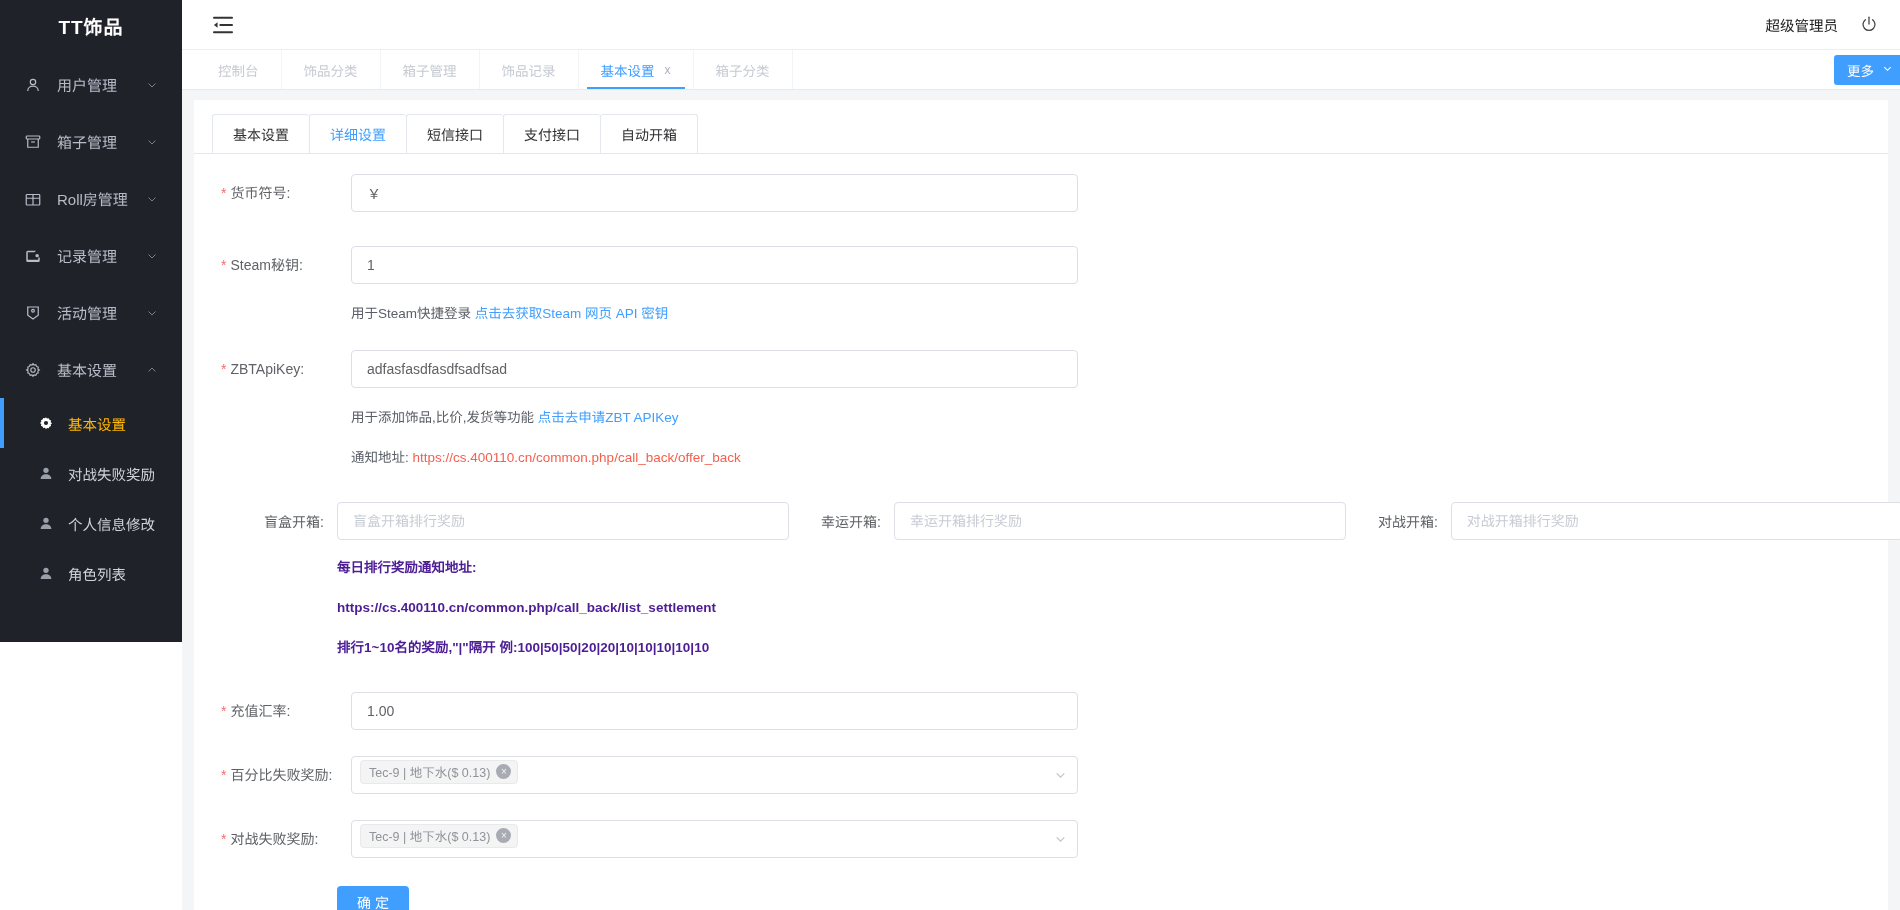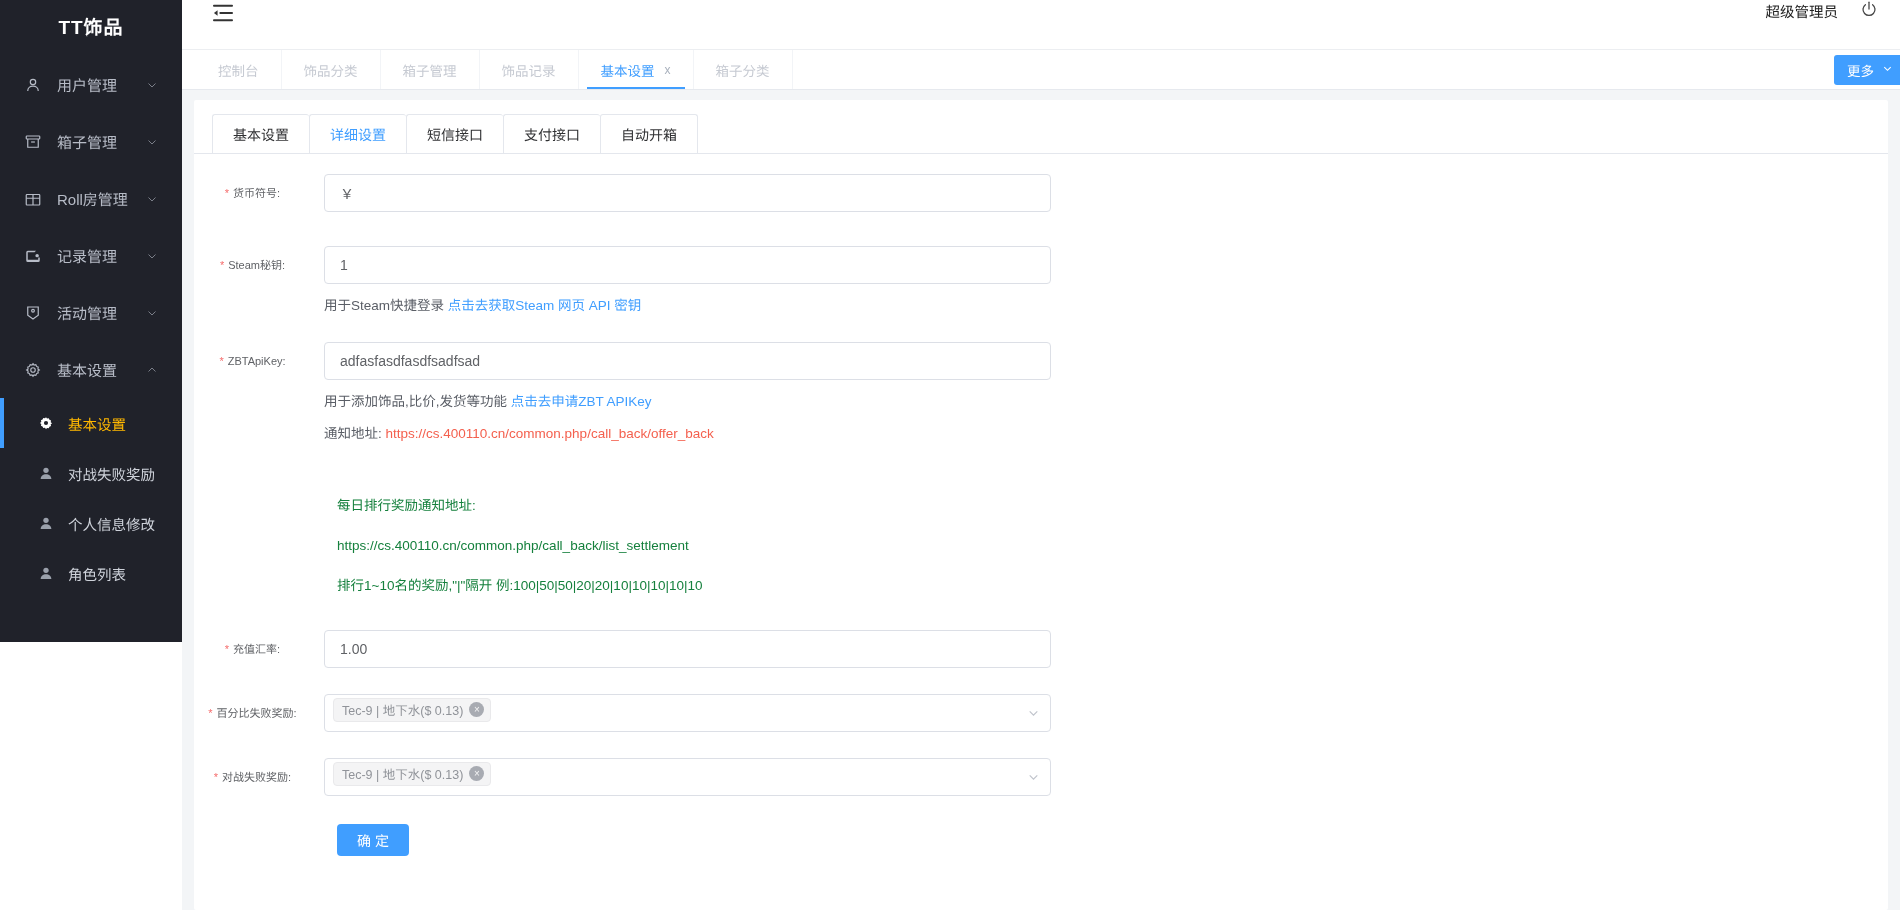--- a/index.html
+++ b/index.html
@@ -79,21 +79,21 @@
     height: 910px;
     display: flex; flex-direction: column;
     background: #f3f5f7;
     min-width: 0;
   }
   .topbar {
     height: 50px;
     flex: 0 0 50px;
     background: #fff;
     border-bottom: 1px solid #eceef1;
-    display: flex; 
+    display: flex; align-items: center;
     padding: 0 20px 0 30px;
   }
   .hamburger { width: 26px; height: 26px; cursor: pointer; display:flex; align-items:center; }
   .hamburger svg { width: 22px; height: 20px; }
   .topbar-spacer { flex: 1 1 auto; }
   .user-name { font-size: 14.5px; color: #222; margin-right: 22px; }
   .power-icon { width: 20px; height: 20px; cursor: pointer; }
   .power-icon svg { width: 18px; height: 18px; display: block; }
 
   .tabbar {
@@ -165,47 +165,48 @@
     white-space: nowrap;
   }
   .subtab:last-child { border-right: 1px solid #e4e7ed; }
   .subtab.active { color: #409eff; }
 
   
   .form { padding: 20px 0 0 0; }
   .frow { display: flex; align-items: flex-start; margin-bottom: 0; }
   .flabel {
     width: 130px; flex: 0 0 130px;
-    text-align: center;
+    text-align: left;
     padding-right: 13px;
-    font-size: 11px;
+    font-size: 14px;
     color: #606266;
     line-height: 38px;
     white-space: nowrap;
+    margin-left: 27px;
   }
   .flabel .req { color: #f56c6c; margin-right: 4px; }
   .fctrl { flex: 1 1 auto; min-width: 0; }
   .inp {
     width: 727px;
     height: 38px;
     border: 1px solid #dcdfe6;
     border-radius: 4px;
     padding: 0 15px;
     font-size: 14px;
     color: #606266;
     line-height: 36px;
     background: #fff;
     outline: none;
     font-family: "Liberation Sans", sans-serif;
   }
   .inp::placeholder { color: #c5c8ce; }
   .helper {
     font-size: 13.5px;
     color: #5a5e66;
-    margin-top: 12px;
+    margin-top: 20px;
     line-height: 20px;
   }
   .helper a, .lnk { color: #409eff; text-decoration: none; cursor: pointer; }
   .url-red { color: #f4604e; }
   .gap-sm { height: 18px; }
   .gap-md { height: 26px; }
   .gap-lg { height: 34px; }
 
   .triple {
     display: flex; align-items: center;
@@ -223,21 +224,21 @@
     padding: 0 15px;
     font-size: 14px;
     color: #606266;
     background: #fff;
     outline: none;
     font-family: "Liberation Sans", sans-serif;
   }
   .triple .tinp::placeholder { color: #c8ccd4; }
 
   .notice-block { padding-left: 143px; }
-  .notice-line { font-size: 13.5px; color: #15803d; line-height: 20px; }
+  .notice-line { font-size: 13.5px; color: #4c1d95; line-height: 20px; font-weight: bold; }
 
   
   .sel-box {
     width: 727px;
     min-height: 38px;
     border: 1px solid #dcdfe6;
     border-radius: 4px;
     background: #fff;
     display: flex; align-items: center;
     padding: 0 30px 7px 8px;
@@ -533,20 +534,34 @@
                 <span>用于添加饰品,比价,发货等功能 </span><a class="lnk">点击去申请ZBT APIKey</a>
               </div>
               <div class="helper">
                 <span>通知地址: </span><span class="url-red">https://cs.400110.cn/common.php/call_back/offer_back</span>
               </div>
             </div>
           </div>
 
           <div class="gap-lg"></div>
 
+          <div class="triple">
+            <div class="tcell">
+              <div class="tlabel" style="width:143px;">盲盒开箱:</div>
+              <input class="tinp" style="width: 452px;" type="text" placeholder="盲盒开箱排行奖励">
+            </div>
+            <div class="tcell" style="margin-left:32px;">
+              <div class="tlabel">幸运开箱:</div>
+              <input class="tinp" style="width: 452px;" type="text" placeholder="幸运开箱排行奖励">
+            </div>
+            <div class="tcell" style="margin-left:32px;">
+              <div class="tlabel">对战开箱:</div>
+              <input class="tinp" style="width: 452px;" type="text" placeholder="对战开箱排行奖励">
+            </div>
+          </div>
 
           <div class="gap-sm"></div>
 
           <div class="notice-block">
             <div class="notice-line">每日排行奖励通知地址:</div>
             <div style="height:20px;"></div>
             <div class="notice-line url-red">https://cs.400110.cn/common.php/call_back/list_settlement</div>
             <div style="height:20px;"></div>
             <div class="notice-line">排行1~10名的奖励,"|"隔开 例:100|50|50|20|20|10|10|10|10|10</div>
           </div>

